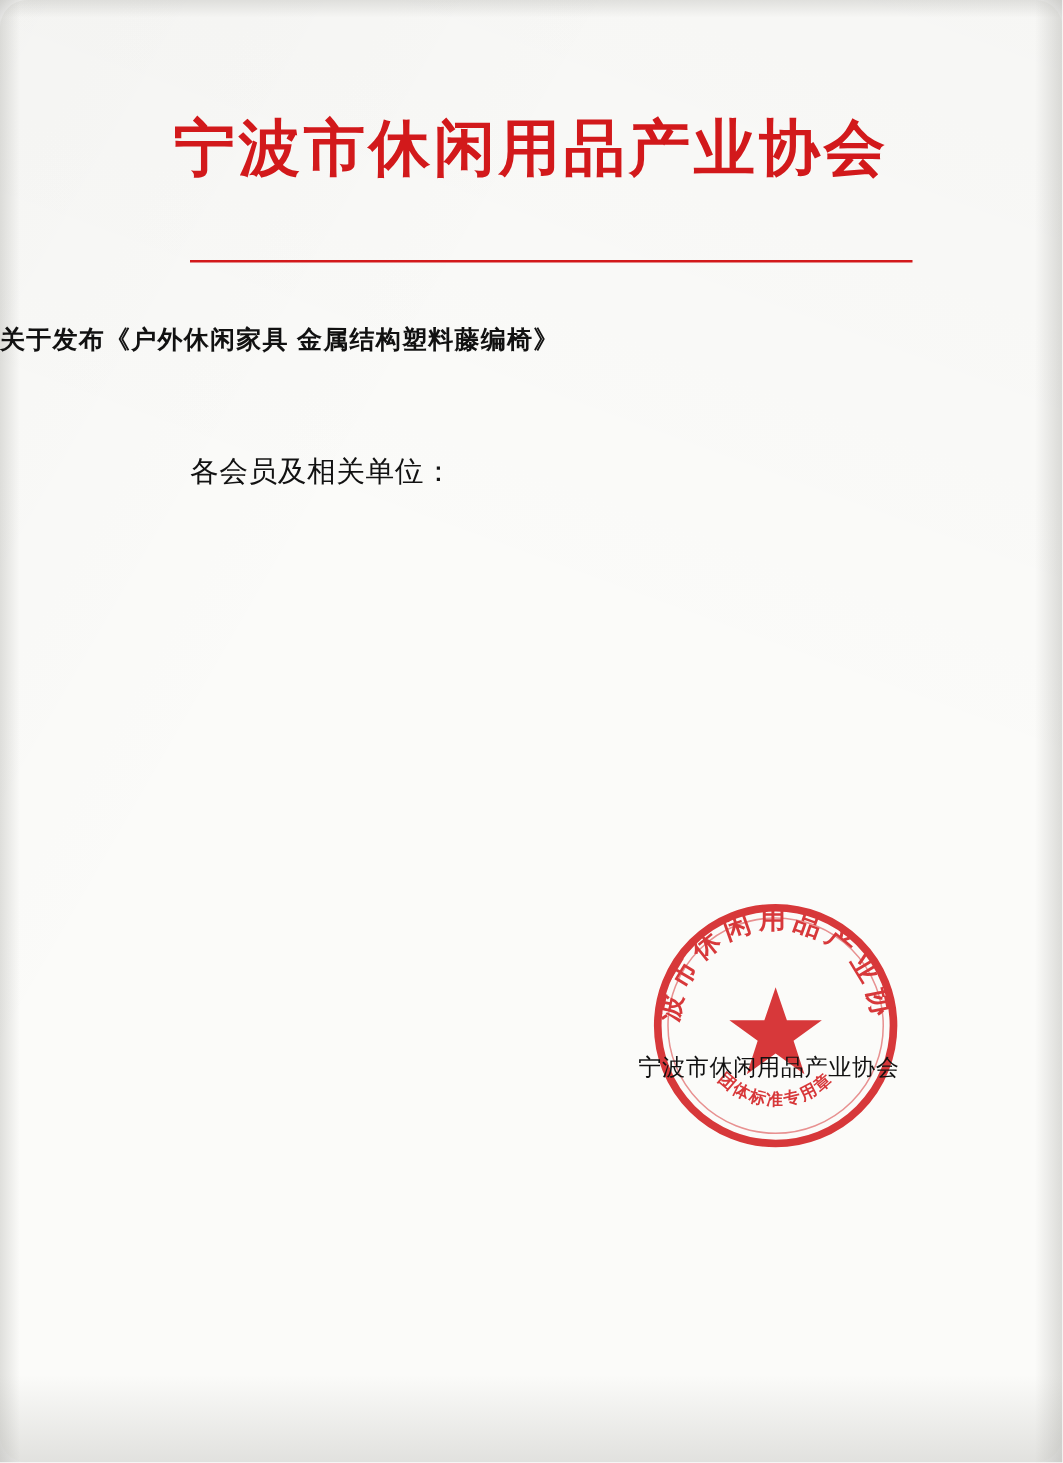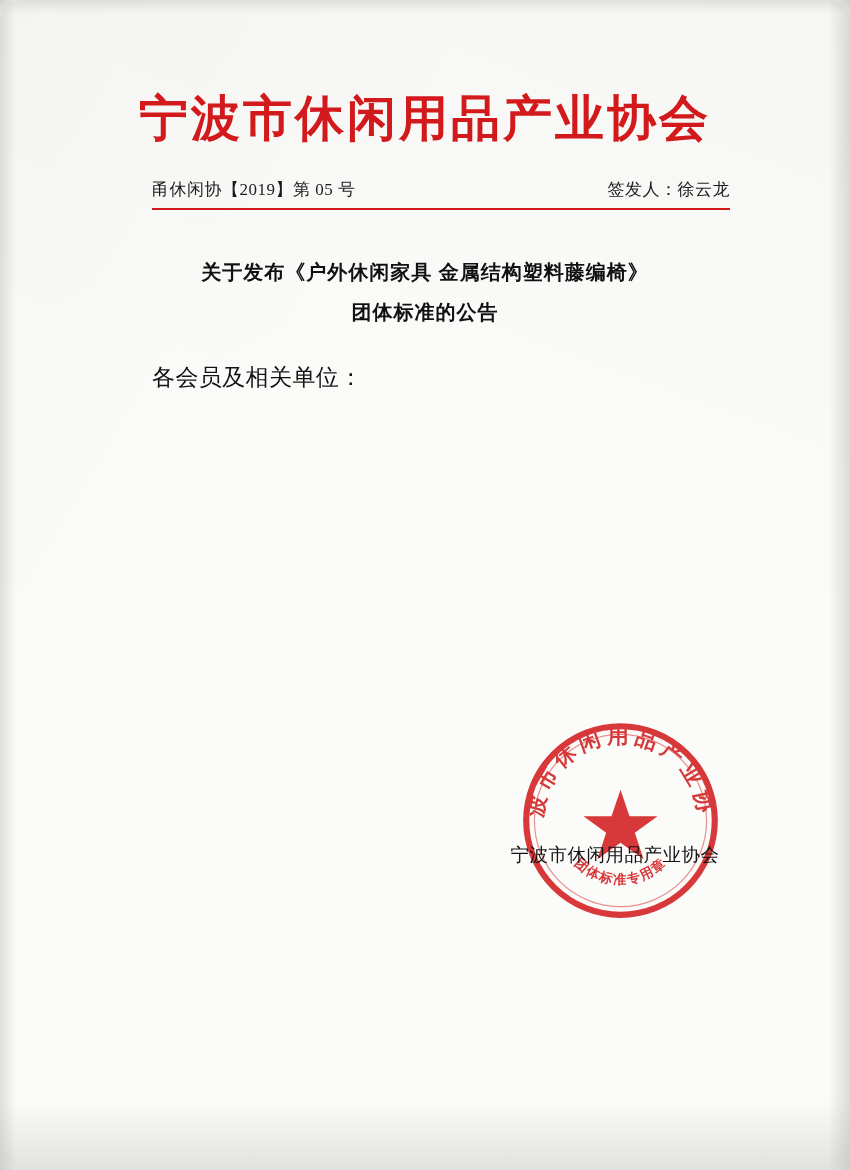--- a/index.html
+++ b/index.html
@@ -102,21 +102,20 @@
     height: 2px;
     background: #d2191b;
   }
 
   
   .title-block {
     position: absolute;
     left: 0;
     top: 252px;
     width: 850px;
-    text-align: center;
     color: #111;
     font-family: "Liberation Sans", "DejaVu Sans", sans-serif;
     font-weight: bold;
     font-size: 20px;
     line-height: 40px;
     letter-spacing: 1px;
   }
   .title-block .line2 {
     display: block;
   }
@@ -179,30 +178,25 @@
 
   <div class="paper-edge-top"></div>
   <div class="paper-edge-left"></div>
   <div class="paper-edge-right"></div>
   <div class="paper-edge-bottom"></div>
 
   <div class="content">
 
     <div class="masthead">宁波市休闲用品产业协会</div>
 
-    <div class="docnum-row">
-      <span class="docnum">甬休闲协【2019】第 05 号</span>
-      <span class="signer">签发人：徐云龙</span>
-    </div>
 
     <div class="red-rule"></div>
 
     <div class="title-block">
       <span class="line1">关于发布《户外休闲家具  金属结构塑料藤编椅》</span>
-      <span class="line2">团体标准的公告</span>
     </div>
 
     <div class="body-block">
       <p class="salutation">各会员及相关单位：</p>
     </div>
 
     <div class="seal-wrap">
       <svg class="seal" viewBox="0 0 200 200">
         <defs>
           <path id="sealArcTop" d="M 24,100 A 76,76 0 0 1 176,100"></path>

